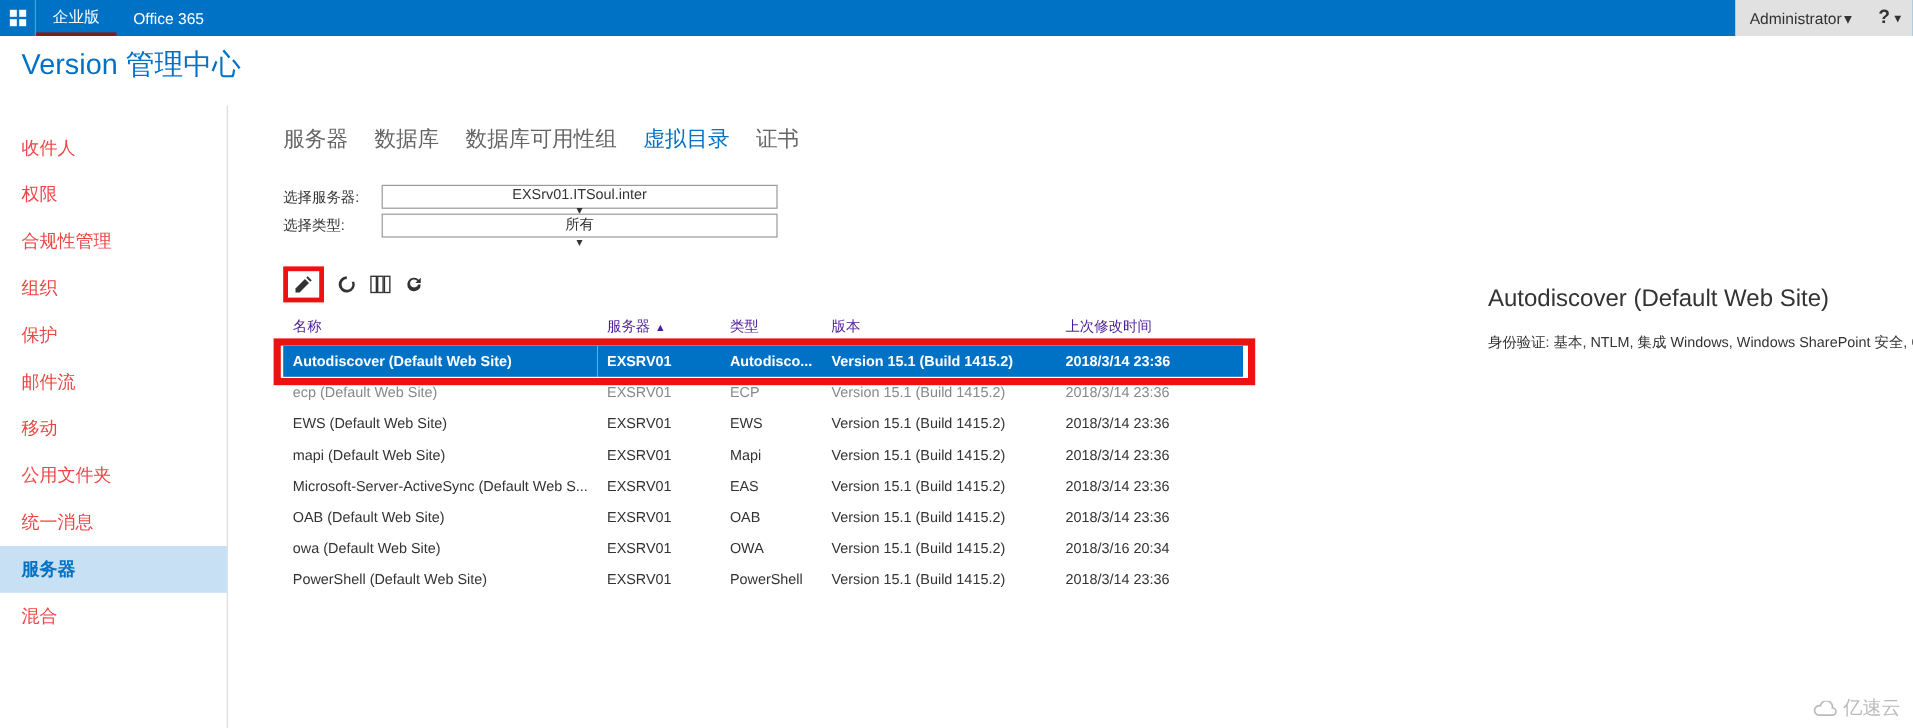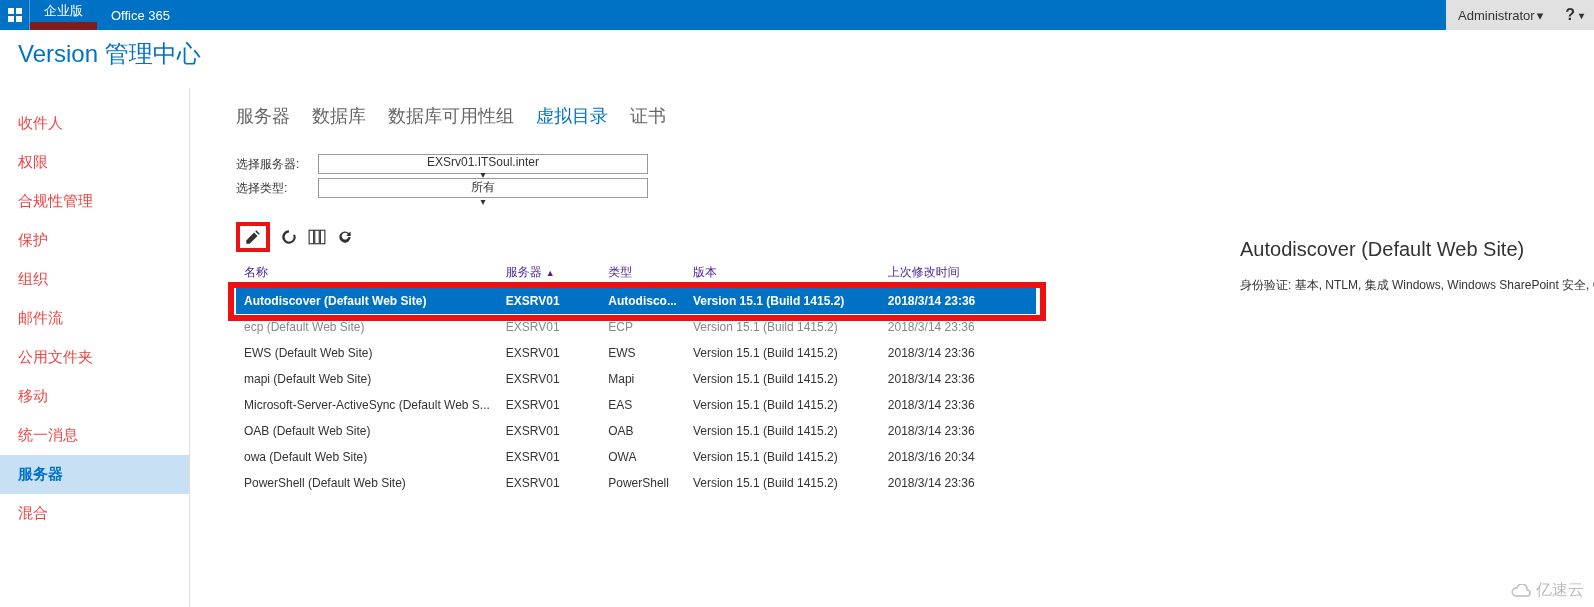--- a/index.html
+++ b/index.html
@@ -1,20 +1,20 @@
 <!DOCTYPE html>
 <html><head>
 <meta charset="utf-8">
 <style>
   * { box-sizing: border-box; margin: 0; padding: 0; }
   body { font-family: "Segoe UI", "Microsoft YaHei", Arial, sans-serif; font-size: 13px; color: #333; background: #fff; width: 1594px; }
   
   .topbar { display: flex; align-items: center; height: 30px; background: #0072c6; color: #fff; }
   .topbar .waffle { width: 30px; height: 30px; display:flex; align-items:center; justify-content:center; border-right:1px solid rgba(255,255,255,.3); }
-  .topbar .brand { padding: 0 14px; font-size: 13px; border-bottom: 8px solid #7f1d1d; height:30px; display:flex; align-items:center; }
+  .topbar .brand { padding: 0 14px; font-size: 13px; border-bottom: 3px solid #7f1d1d; height:30px; display:flex; align-items:center; }
   .topbar .product { padding: 0 14px; font-size: 13px; }
   .topbar .spacer { flex: 1; }
   .topbar .admin { background: #e1e1e1; color:#333; height:30px; padding:0 12px; display:flex; align-items:center; gap:2px; }
   .topbar .help { background:#e1e1e1; color:#333; height:30px; padding:0 10px; display:flex; align-items:center; gap:4px; font-weight:bold; font-size:16px;}
   
   .layout { display:flex; }
   .sidebar { width: 190px; padding-top: 16px; border-right: 1px solid #ddd; min-height: 577px;}
   .page-title { color:#0072c6; font-size: 24px; font-weight: 300; padding: 8px 18px 18px 18px; }
   .nav-item { padding: 10px 18px; font-size: 15px; color:#ef4444; cursor:pointer; }
   .nav-item.active { background: #c7e0f4; color:#0072c6; font-weight:600; }
@@ -83,25 +83,25 @@
 </div>
 
 <div class="page-title">Version 管理中心</div>
 
 <div class="layout">
 
   <div class="sidebar" id="sidebar">
       <div class="nav-item">收件人</div>
       <div class="nav-item">权限</div>
       <div class="nav-item">合规性管理</div>
+      <div class="nav-item">组织</div>
       <div class="nav-item">保护</div>
-      <div class="nav-item">组织</div>
       <div class="nav-item">邮件流</div>
+      <div class="nav-item">移动</div>
       <div class="nav-item">公用文件夹</div>
-      <div class="nav-item">移动</div>
       <div class="nav-item">统一消息</div>
       <div class="nav-item active">服务器</div>
       <div class="nav-item">混合</div>
     </div>
 
   <div class="main">
     <div class="tabs" id="tabs">
         <div class="tab">服务器</div>
         <div class="tab">数据库</div>
         <div class="tab">数据库可用性组</div>

